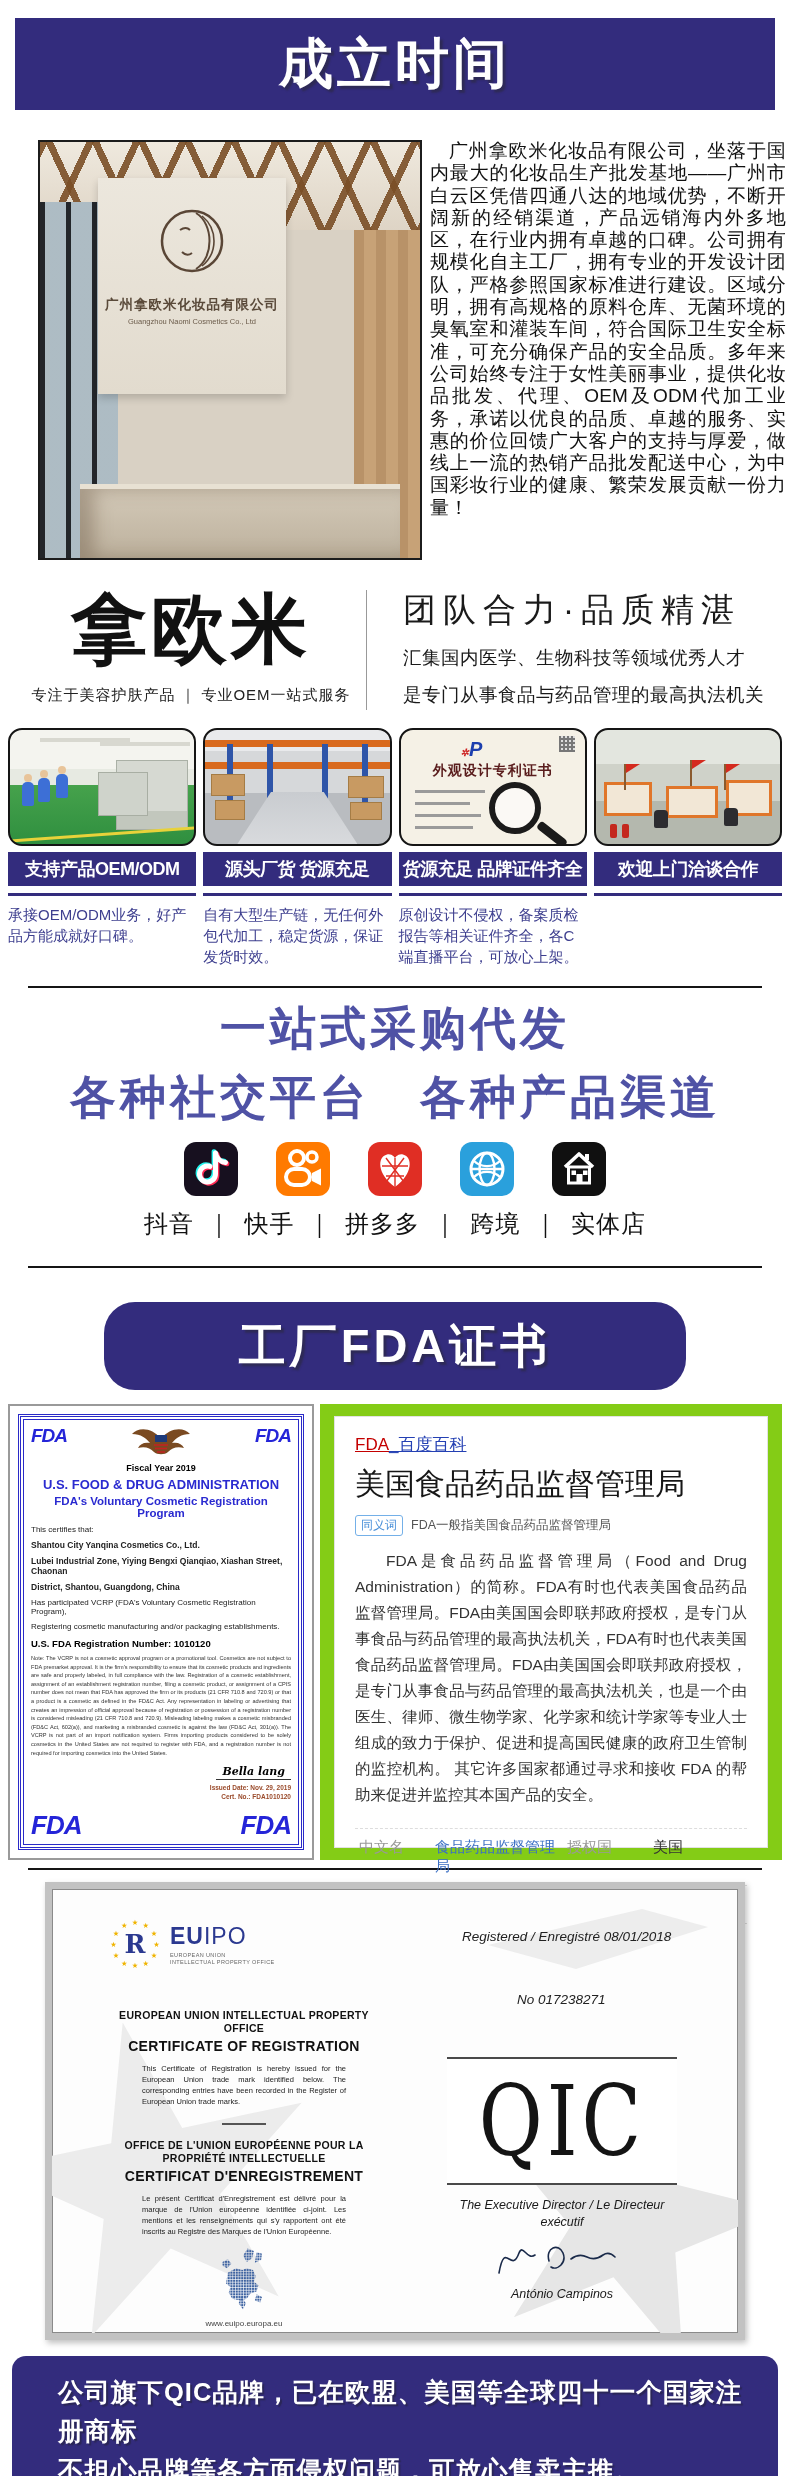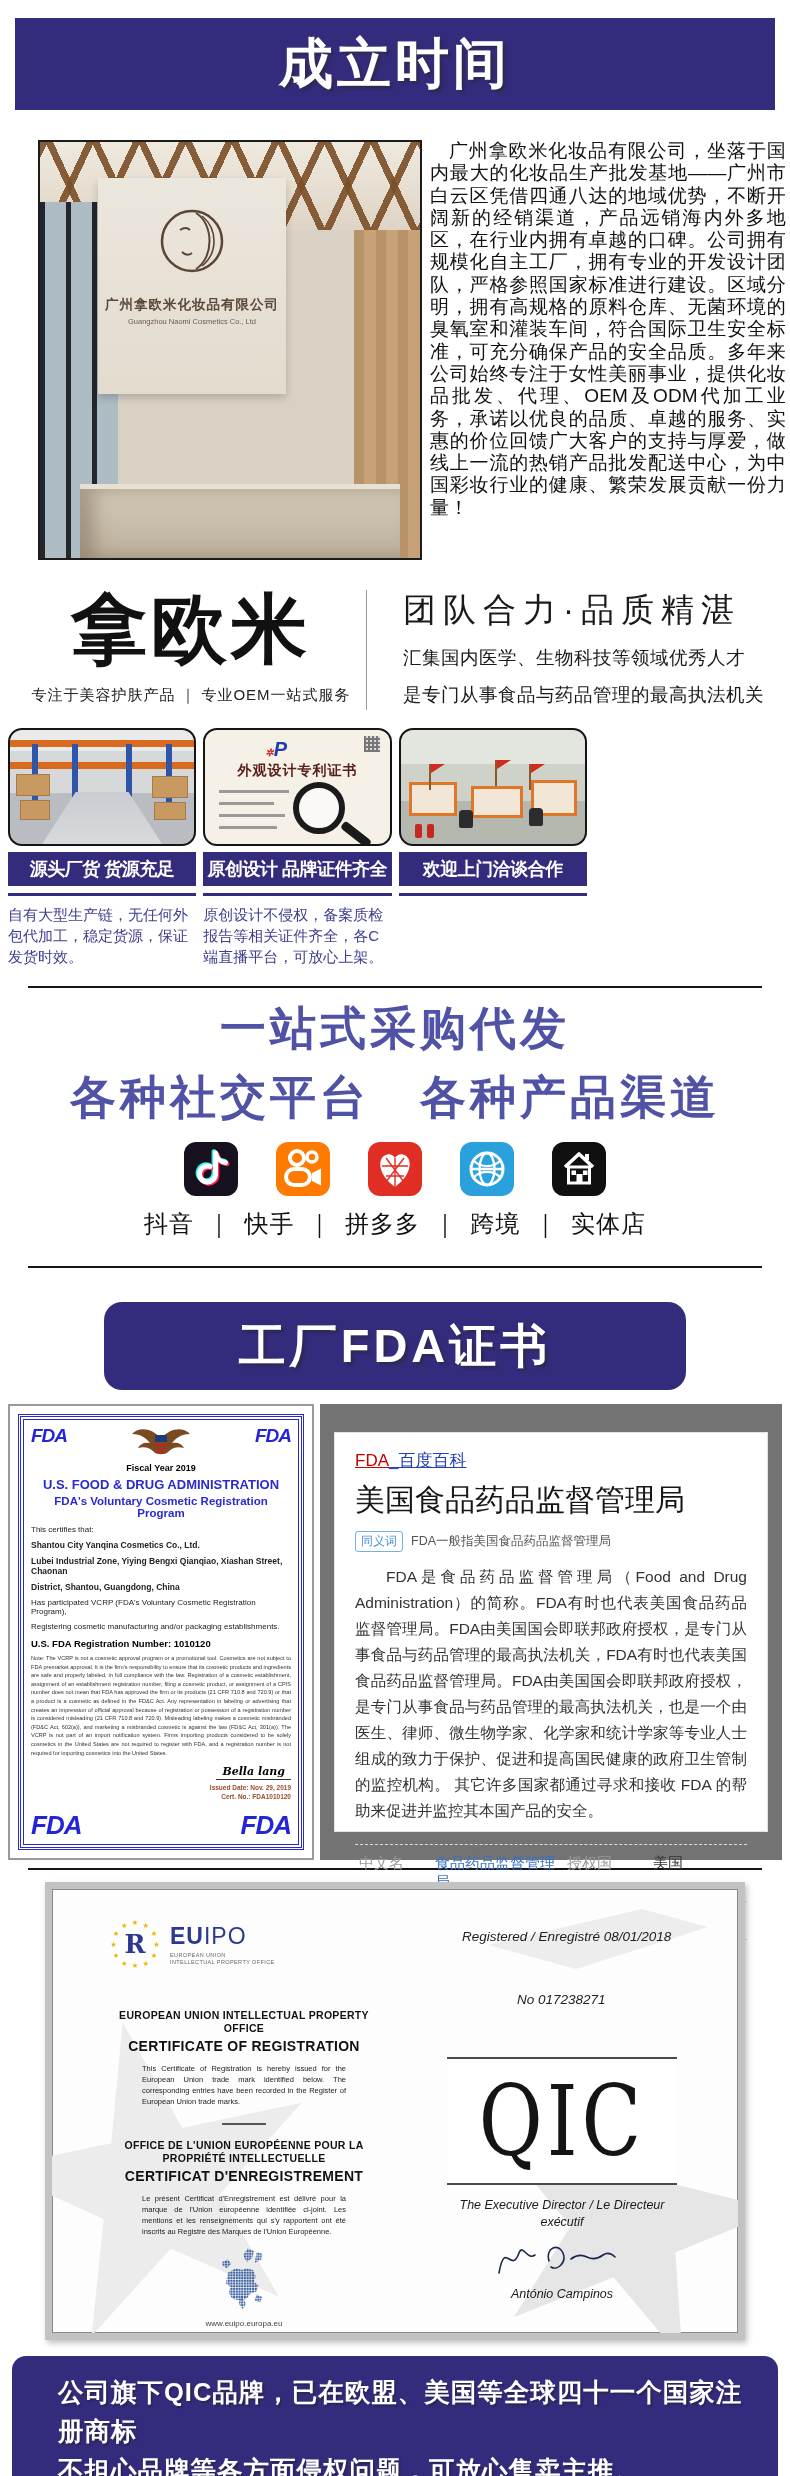--- a/index.html
+++ b/index.html
@@ -88,21 +88,21 @@
   .app-icon { width:54px; height:54px; border-radius:12px; flex:none; }
   .ic-douyin { background:#17101f; }
   .ic-kuaishou { background:#ff7a00; }
   .ic-pdd { background:#e02e24; }
   .ic-globe { background:#2aa0dc; }
   .ic-store { background:#101010; }
   .platform-labels { margin-top:12px; font-size:24px; color:#111; letter-spacing:1px; }
   .platform-labels .sep { color:#111; padding:0 13px; }
 
   
-  .fda-banner { margin:34px auto 0; width:582px; height:88px; background:#332c7d; border-radius:18px; display:flex; align-items:center; justify-content:center; }
+  .fda-banner { margin:34px auto 0; width:582px; height:88px; background:#332c7d; border-radius:31px; display:flex; align-items:center; justify-content:center; }
   .fda-banner span { color:#fff; font-size:47px; font-weight:bold; letter-spacing:4px; text-shadow:3px 3px 2px rgba(40,40,40,.45); }
 
   
   .cert-row { margin:14px 8px 0; display:flex; gap:6px; height:456px; }
   .fda-cert { width:306px; flex:none; border:2px solid #9a9a9a; background:#fff; padding:8px; }
   .fda-cert-inner { height:100%; border:3px double #2a2ac8; box-shadow:inset 0 0 0 2px #fff, inset 0 0 0 3px #2a2ac8; padding:8px 10px 6px; display:flex; flex-direction:column; }
   .fda-top { display:flex; justify-content:space-between; align-items:flex-start; }
   .fda-logo { font-size:21px; font-weight:bold; font-style:italic; color:#2525d8; letter-spacing:-1px; }
   .fda-logo.small { font-size:19px; }
   .fda-fy { text-align:center; font-size:9px; font-weight:bold; margin-top:2px; }
@@ -111,21 +111,21 @@
   .fda-line { font-size:8px; color:#222; margin-top:6px; }
   .fda-line.b { font-weight:bold; font-size:8.5px; }
   .fda-reg { font-size:9.5px; font-weight:bold; margin-top:7px; }
   .fda-note { font-size:5.6px; line-height:8.6px; color:#333; text-align:justify; margin-top:5px; }
   .fda-sig { text-align:right; margin-top:4px; }
   .fda-sig .name { display:inline-block; font-family:"DejaVu Serif", serif; font-style:italic; font-weight:bold; font-size:11px; border-bottom:1px solid #333; padding:0 6px 1px; }
   .fda-issued { text-align:right; font-size:6.5px; color:#9a4a2a; font-weight:bold; margin-top:3px; line-height:9px; }
   .fda-bottom { display:flex; justify-content:space-between; margin-top:auto; }
   .fda-logo.big { font-size:26px; }
 
-  .baike-panel { flex:1; background:#737373; padding:28px 14px; }
+  .baike-panel { flex:1; background:#84cc16; padding:12px 14px; }
   .baike-card { background:#fff; border:1px solid #e2e2e2; height:100%; padding:16px 20px; }
   .baike-link { font-size:17px; }
   .baike-link .fda { color:#c40000; text-decoration:underline; }
   .baike-link .bk { color:#2440b3; text-decoration:underline; }
   .baike-title { font-size:30px; color:#161616; margin-top:8px; font-weight:400; }
   .baike-syn { margin-top:10px; display:flex; align-items:center; gap:8px;text-align:right; }
   .baike-badge { font-size:12px; color:#4a90d9; border:1px solid #74b0e8; border-radius:3px; padding:1px 5px; }
   .baike-syntext { font-size:12.5px; color:#555; }
   .baike-para { margin-top:12px; font-size:15.5px; line-height:26px; color:#333; text-align:justify; text-indent:2em; }
   .baike-table { margin-top:20px; }
@@ -205,20 +205,34 @@
     <div class="brand-divider"></div>
     <div class="brand-right">
       <div class="brand-slogan">团队合力·品质精湛</div>
       <div class="brand-desc">汇集国内医学、生物科技等领域优秀人才</div>
       <div class="brand-desc">是专门从事食品与药品管理的最高执法机关</div>
     </div>
   </div>
 
   <div class="features">
 
+    <div class="feature">
+      <div class="feature-img sc-factory">
+        <div class="lamp"></div>
+        <div class="m1"></div>
+        <div class="m2"></div>
+        <div class="yline"></div>
+        <div class="w" style="left:28px;top:48px;"></div>
+        <div class="w" style="left:46px;top:44px;"></div>
+        <div class="w" style="left:12px;top:52px;"></div>
+      </div>
+      <div class="feature-title">支持产品OEM/ODM</div>
+      <div class="feature-underline"></div>
+      <div class="feature-desc">承接OEM/ODM业务，好产品方能成就好口碑。</div>
+    </div>
 
     <div class="feature">
       <div class="feature-img sc-warehouse">
         <div class="beam" style="top:10px;"></div>
         <div class="beam" style="top:32px;"></div>
         <div class="post" style="left:22px;"></div>
         <div class="post" style="left:62px;"></div>
         <div class="post" style="right:22px;"></div>
         <div class="post" style="right:62px;"></div>
         <div class="box" style="left:6px;top:44px;width:34px;height:22px;"></div>
@@ -237,21 +251,21 @@
         <div class="plogo"><i>✲</i>P</div>
         <div class="qr"></div>
         <div class="ptitle">外观设计专利证书</div>
         <div class="tl" style="top:60px;width:70px;"></div>
         <div class="tl" style="top:72px;width:55px;"></div>
         <div class="tl" style="top:84px;width:66px;"></div>
         <div class="tl" style="top:96px;width:58px;"></div>
         <div class="mag"></div>
         <div class="maghandle"></div>
       </div>
-      <div class="feature-title">原创设计 品牌证件齐全</div>
+      <div class="feature-title">货源充足 品牌证件齐全</div>
       <div class="feature-underline"></div>
       <div class="feature-desc">原创设计不侵权，备案质检报告等相关证件齐全，各C端直播平台，可放心上架。</div>
     </div>
 
     <div class="feature">
       <div class="feature-img sc-office">
         <div class="cub" style="left:8px;top:52px;width:48px;height:34px;"></div>
         <div class="cub" style="left:70px;top:56px;width:52px;height:32px;"></div>
         <div class="cub" style="right:8px;top:50px;width:46px;height:36px;"></div>
         <div class="flag" style="left:30px;top:34px;"></div>

